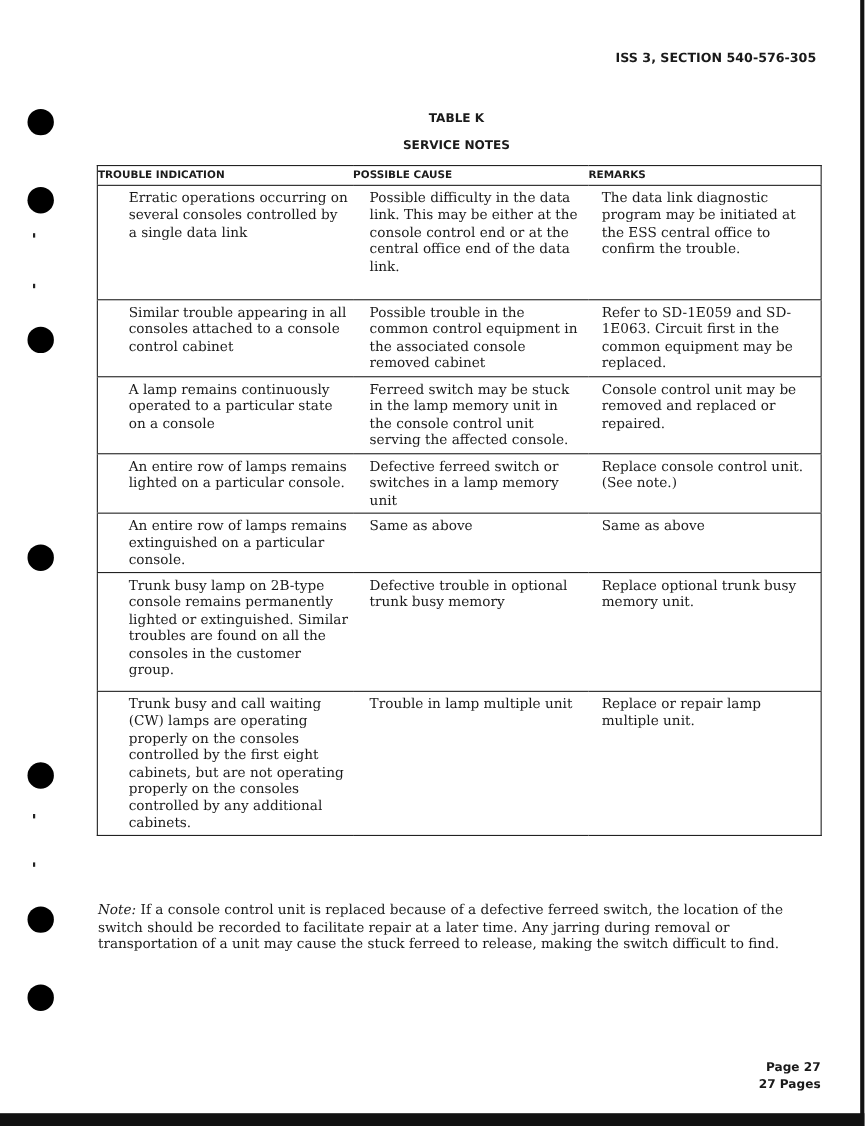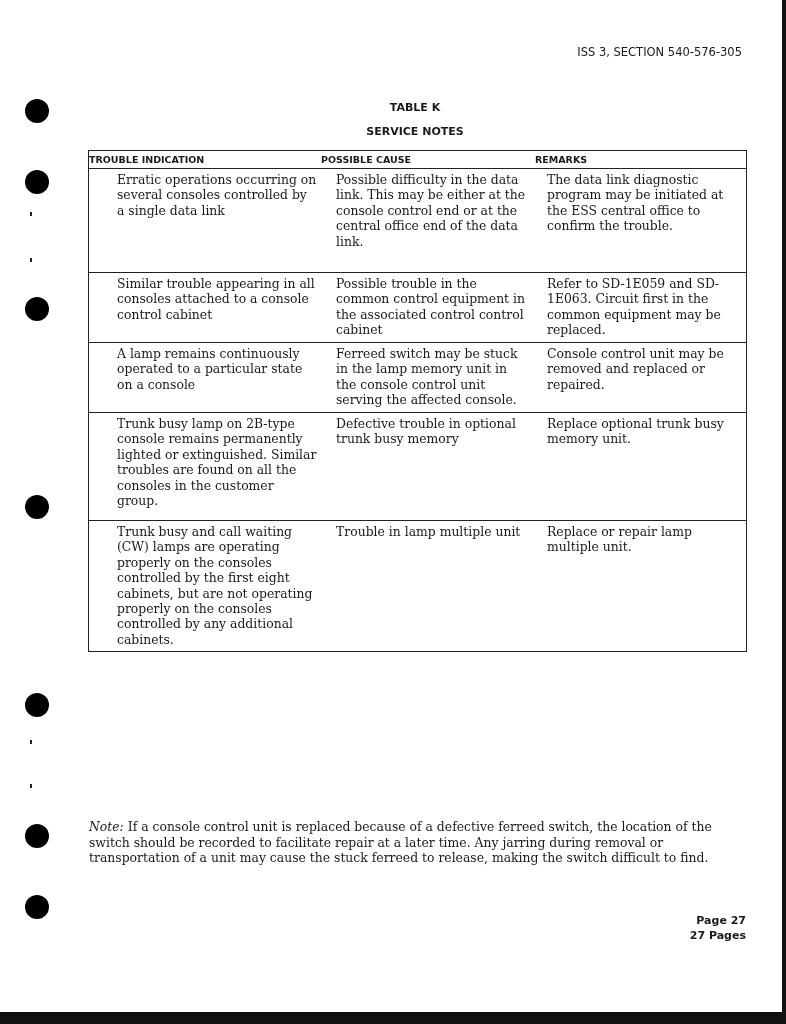--- a/index.html
+++ b/index.html
@@ -7,21 +7,21 @@
     width: 786px; height: 1024px; position: relative; overflow: hidden;
     background: #ffffff; color: #1a1a1a;
     font-family: "DejaVu Serif", "Liberation Serif", serif;
   }
   .right-edge { position: absolute; right: 0; top: 0; width: 4px; height: 1024px; background: #111; }
   .bottom-edge { position: absolute; left: 0; bottom: 0; width: 786px; height: 12px; background: #111; }
   .hole { position: absolute; width: 24px; height: 24px; border-radius: 50%; background: #000; left: 25px; }
   .speck { position: absolute; width: 2px; height: 4px; background: #222; left: 30px; }
   .hdr {
     position: absolute; right: 44px; top: 45px;
-    font-family: "DejaVu Sans", "Liberation Sans", sans-serif; font-weight: normal; font-size: 11.5px;
+    font-family: "DejaVu Sans", "Liberation Sans", sans-serif; font-weight: bold; font-size: 11.5px;
   }
   .tbl-title, .tbl-sub {
     position: absolute; left: 0; width: 830px; text-align: center;
     font-family: "DejaVu Sans", "Liberation Sans", sans-serif; font-weight: bold; font-size: 11px;
   }
   .tbl-title { top: 101px; }
   .tbl-sub { top: 125px; }
   table {
     position: absolute; left: 88px; top: 150px; width: 659px;
     border-collapse: collapse; border: 1.5px solid #222;
@@ -34,21 +34,21 @@
   td { vertical-align: top; padding: 3px 4px 1px 15px; border-top: 1.5px solid #222; }
   td.c1 { width: 200px; padding-left: 28px; }
   td.c2 { width: 195px; padding-left: 15px; }
   td.c3 { padding-left: 12px; }
   .note {
     position: absolute; left: 89px; top: 819px; width: 660px;
     font-size: 12.4px; line-height: 15.5px;
   }
   .note i { font-style: italic; margin-top: 40px; }
   .footer {
-    position: absolute; right: 40px; top: 913px; text-align: right;
+    position: absolute; right: 40px; top: 963px; text-align: right;
     font-family: "DejaVu Sans", "Liberation Sans", sans-serif; font-weight: bold; font-size: 11px; line-height: 15px;
   }
 </style>
 </head>
 <body>
 
 <div class="right-edge"></div>
 <div class="bottom-edge"></div>
 
 <div class="hole" style="top:99px"></div>
@@ -76,27 +76,37 @@
     </tr>
   </thead>
   <tbody>
     <tr style="height:104px">
       <td class="c1">Erratic operations occurring on several consoles controlled by a single data link</td>
       <td class="c2">Possible difficulty in the data link. This may be either at the console control end or at the central office end of the data link.</td>
       <td class="c3">The data link diagnostic program may be initiated at the ESS central office to confirm the trouble.</td>
     </tr>
     <tr style="height:70px">
       <td class="c1">Similar trouble appearing in all consoles attached to a console control cabinet</td>
-      <td class="c2">Possible trouble in the common control equipment in the associated control control cabinet</td>
+      <td class="c2">Possible trouble in the common control equipment in the associated console removed cabinet</td>
       <td class="c3">Refer to SD-1E059 and SD-1E063. Circuit first in the common equipment may be replaced.</td>
     </tr>
     <tr style="height:70px">
       <td class="c1">A lamp remains continuously operated to a particular state on a console</td>
       <td class="c2">Ferreed switch may be stuck in the lamp memory unit in the console control unit serving the affected console.</td>
       <td class="c3">Console control unit may be removed and replaced or repaired.</td>
+    </tr>
+    <tr style="height:54px">
+      <td class="c1">An entire row of lamps remains lighted on a particular console.</td>
+      <td class="c2">Defective ferreed switch or switches in a lamp memory unit</td>
+      <td class="c3">Replace console control unit. (See note.)</td>
+    </tr>
+    <tr style="height:54px">
+      <td class="c1">An entire row of lamps remains extinguished on a particular console.</td>
+      <td class="c2">Same as above</td>
+      <td class="c3">Same as above</td>
     </tr>
     <tr style="height:108px">
       <td class="c1">Trunk busy lamp on 2B-type console remains permanently lighted or extinguished. Similar troubles are found on all the consoles in the customer group.</td>
       <td class="c2">Defective trouble in optional trunk busy memory</td>
       <td class="c3">Replace optional trunk busy memory unit.</td>
     </tr>
     <tr style="height:131px">
       <td class="c1">Trunk busy and call waiting (CW) lamps are operating properly on the consoles controlled by the first eight cabinets, but are not operating properly on the consoles controlled by any additional cabinets.</td>
       <td class="c2">Trouble in lamp multiple unit</td>
       <td class="c3">Replace or repair lamp multiple unit.</td>

